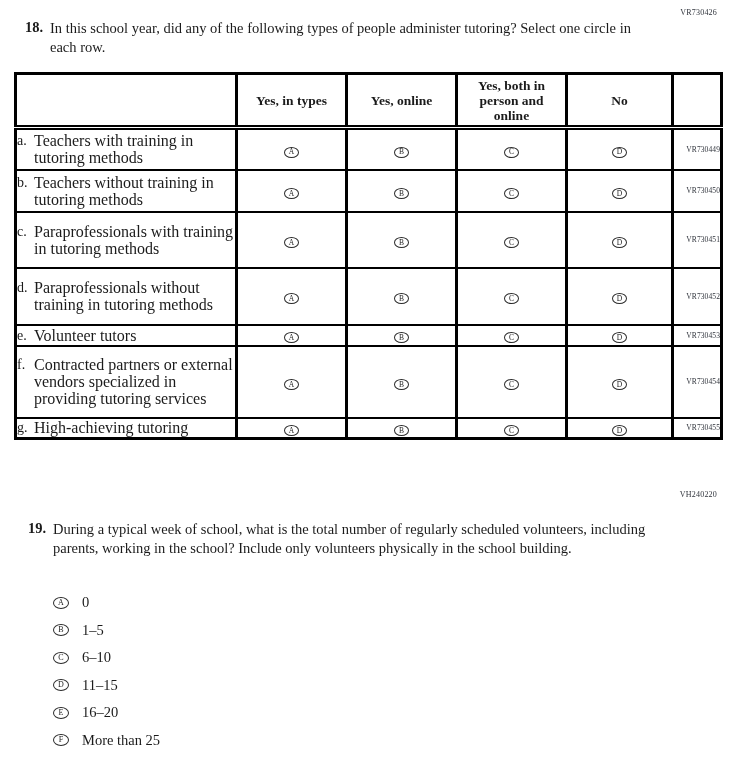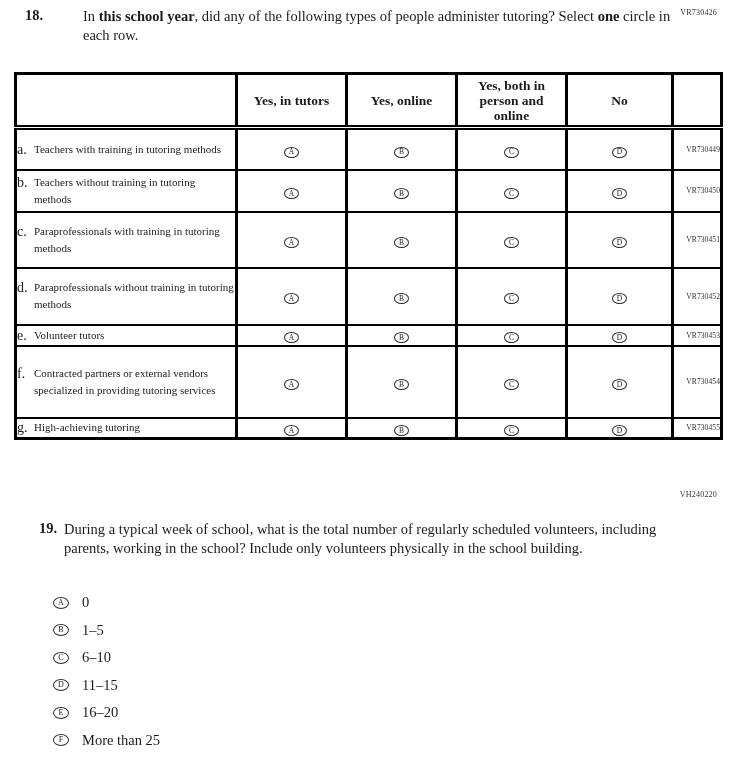--- a/index.html
+++ b/index.html
@@ -52,21 +52,21 @@
   table.grid th {
     font-size: 13.5px;
     font-weight: bold;
     line-height: 15px;
     padding: 2px 12px;
     border-bottom: 5px double #000;
   }
   td.lab { padding: 2px 4px 2px 7px; }
   .labwrap { display: flex; align-items: flex-start; }
   .rl { width: 17px; flex-shrink: 0; font-size: 14px; line-height: 17px; }
-  .rt { font-size: 11px; line-height: 17px; }
+  .rt { font-size: 16px; line-height: 17px; }
   td.opt { text-align: center; }
   td.codecell {
     font-size: 7.5px;
     text-align: right;
     color: #30343c;
     letter-spacing: .1px;
   }
   .circle {
     display: inline-flex;
     align-items: center;
@@ -83,48 +83,48 @@
   }
   
   .optlist { position: absolute; left: 53px; top: 589px; }
   .optrow {
     display: flex;
     align-items: center;
     height: 27.5px;
   }
   .optrow .circle { width: 16px; height: 12px; font-size: 8px; margin-right: 13px; }
   .optlabel { font-size: 14.5px; }
-  strong { font-weight: bold; text-align: center; }
+  strong { font-weight: normal; text-align: center; }
 </style>
 </head>
 <body>
 
 <div class="page">
 
   <span class="vcode" style="top:8px; right:22px;">VR730426</span>
 
-  <div class="q" style="top:7px; left:25px;gap:33px;">
+  <div class="q" style="top:19px; left:25px;">
     <div class="qnum">18.</div>
     <div class="qtext" style="width:598px;"><span>In </span><strong>this school year</strong><span>, did any of the following types of people administer tutoring? Select </span><strong>one</strong><span> circle in each row.</span></div>
   </div>
 
   <div class="grid-wrap">
     <table class="grid">
       <colgroup>
         <col style="width:221px">
           <col style="width:110px">
           <col style="width:110px">
           <col style="width:110px">
           <col style="width:106px">
           <col style="width:49px">
       </colgroup>
       <thead>
         <tr style="height:54px">
           <th></th>
-          <th>Yes, in tutors</th>
+          <th>Yes, in types</th>
           <th>Yes, online</th>
           <th>Yes, both in person and online</th>
           <th>No</th>
           <th></th>
         </tr>
       </thead>
       <tbody>
         <tr style="height:42px">
           <td class="lab">
               <div class="labwrap">
@@ -215,21 +215,21 @@
           <td class="opt"><span class="circle">C</span></td>
           <td class="opt"><span class="circle">D</span></td>
           <td class="codecell">VR730455</td>
         </tr>
       </tbody>
     </table>
   </div>
 
   <span class="vcode" style="top:490px; right:22px;">VH240220</span>
 
-  <div class="q" style="top:520px; left:39px;">
+  <div class="q" style="top:520px; left:28px;">
     <div class="qnum">19.</div>
     <div class="qtext" style="width:595px;">During a typical week of school, what is the total number of regularly scheduled volunteers, including parents, working in the school? Include only volunteers physically in the school building.</div>
   </div>
 
   <div class="optlist">
     <div class="optrow">
       <span class="circle">A</span>
       <span class="optlabel">0</span>
     </div>
     <div class="optrow">

